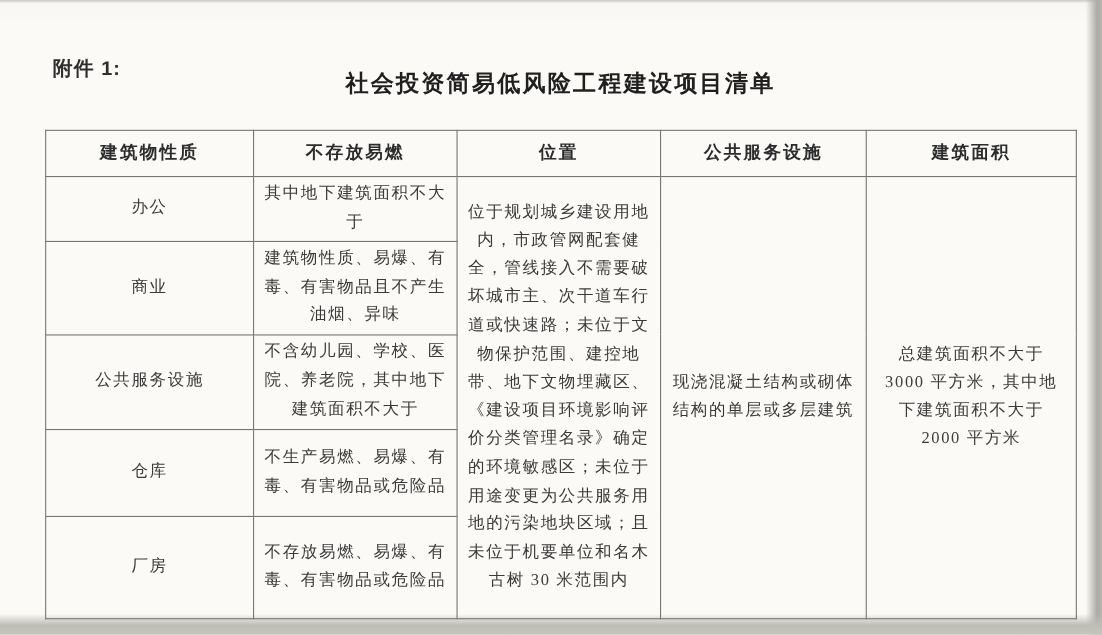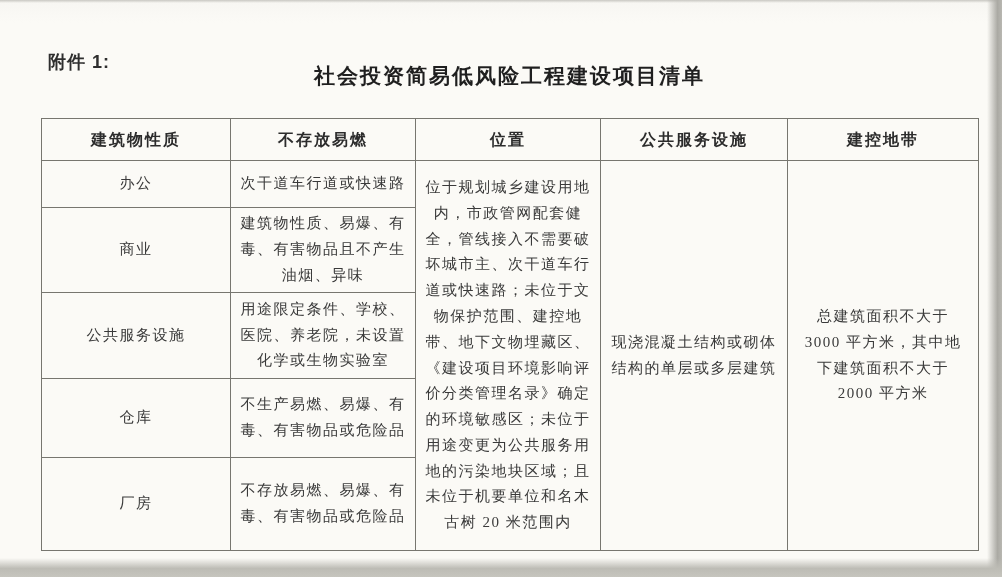--- a/index.html
+++ b/index.html
@@ -99,36 +99,36 @@
     <col style="width:185px">
     <col style="width:187px">
     <col style="width:191px">
   </colgroup>
   <tbody>
       <tr style="height:42px">
     <th>建筑物性质</th>
     <th>不存放易燃</th>
     <th>位置</th>
     <th>公共服务设施</th>
-    <th>建控地带</th>
+    <th>建筑面积</th>
   </tr>
   <tr style="height:47px">
     <td>办公</td>
-    <td>次干道车行道或快速路</td>
-    <td rowspan="5">位于规划城乡建设用地内，市政管网配套健全，管线接入不需要破坏城市主、次干道车行道或快速路；未位于文物保护范围、建控地带、地下文物埋藏区、《建设项目环境影响评价分类管理名录》确定的环境敏感区；未位于用途变更为公共服务用地的污染地块区域；且未位于机要单位和名木古树 20 米范围内</td>
+    <td>其中地下建筑面积不大于</td>
+    <td rowspan="5">位于规划城乡建设用地内，市政管网配套健全，管线接入不需要破坏城市主、次干道车行道或快速路；未位于文物保护范围、建控地带、地下文物埋藏区、《建设项目环境影响评价分类管理名录》确定的环境敏感区；未位于用途变更为公共服务用地的污染地块区域；且未位于机要单位和名木古树 30 米范围内</td>
     <td rowspan="5">现浇混凝土结构或砌体结构的单层或多层建筑</td>
     <td rowspan="5">总建筑面积不大于 3000 平方米，其中地下建筑面积不大于 2000 平方米</td>
   </tr>
   <tr style="height:85px">
     <td>商业</td>
     <td>建筑物性质、易爆、有毒、有害物品且不产生油烟、异味</td>
   </tr>
   <tr style="height:86px">
     <td>公共服务设施</td>
-    <td>用途限定条件、学校、医院、养老院，未设置化学或生物实验室</td>
+    <td>不含幼儿园、学校、医院、养老院，其中地下建筑面积不大于</td>
   </tr>
   <tr style="height:79px">
     <td>仓库</td>
     <td>不生产易燃、易爆、有毒、有害物品或危险品</td>
   </tr>
   <tr style="height:93px">
     <td>厂房</td>
     <td>不存放易燃、易爆、有毒、有害物品或危险品</td>
   </tr>
 </tbody>

